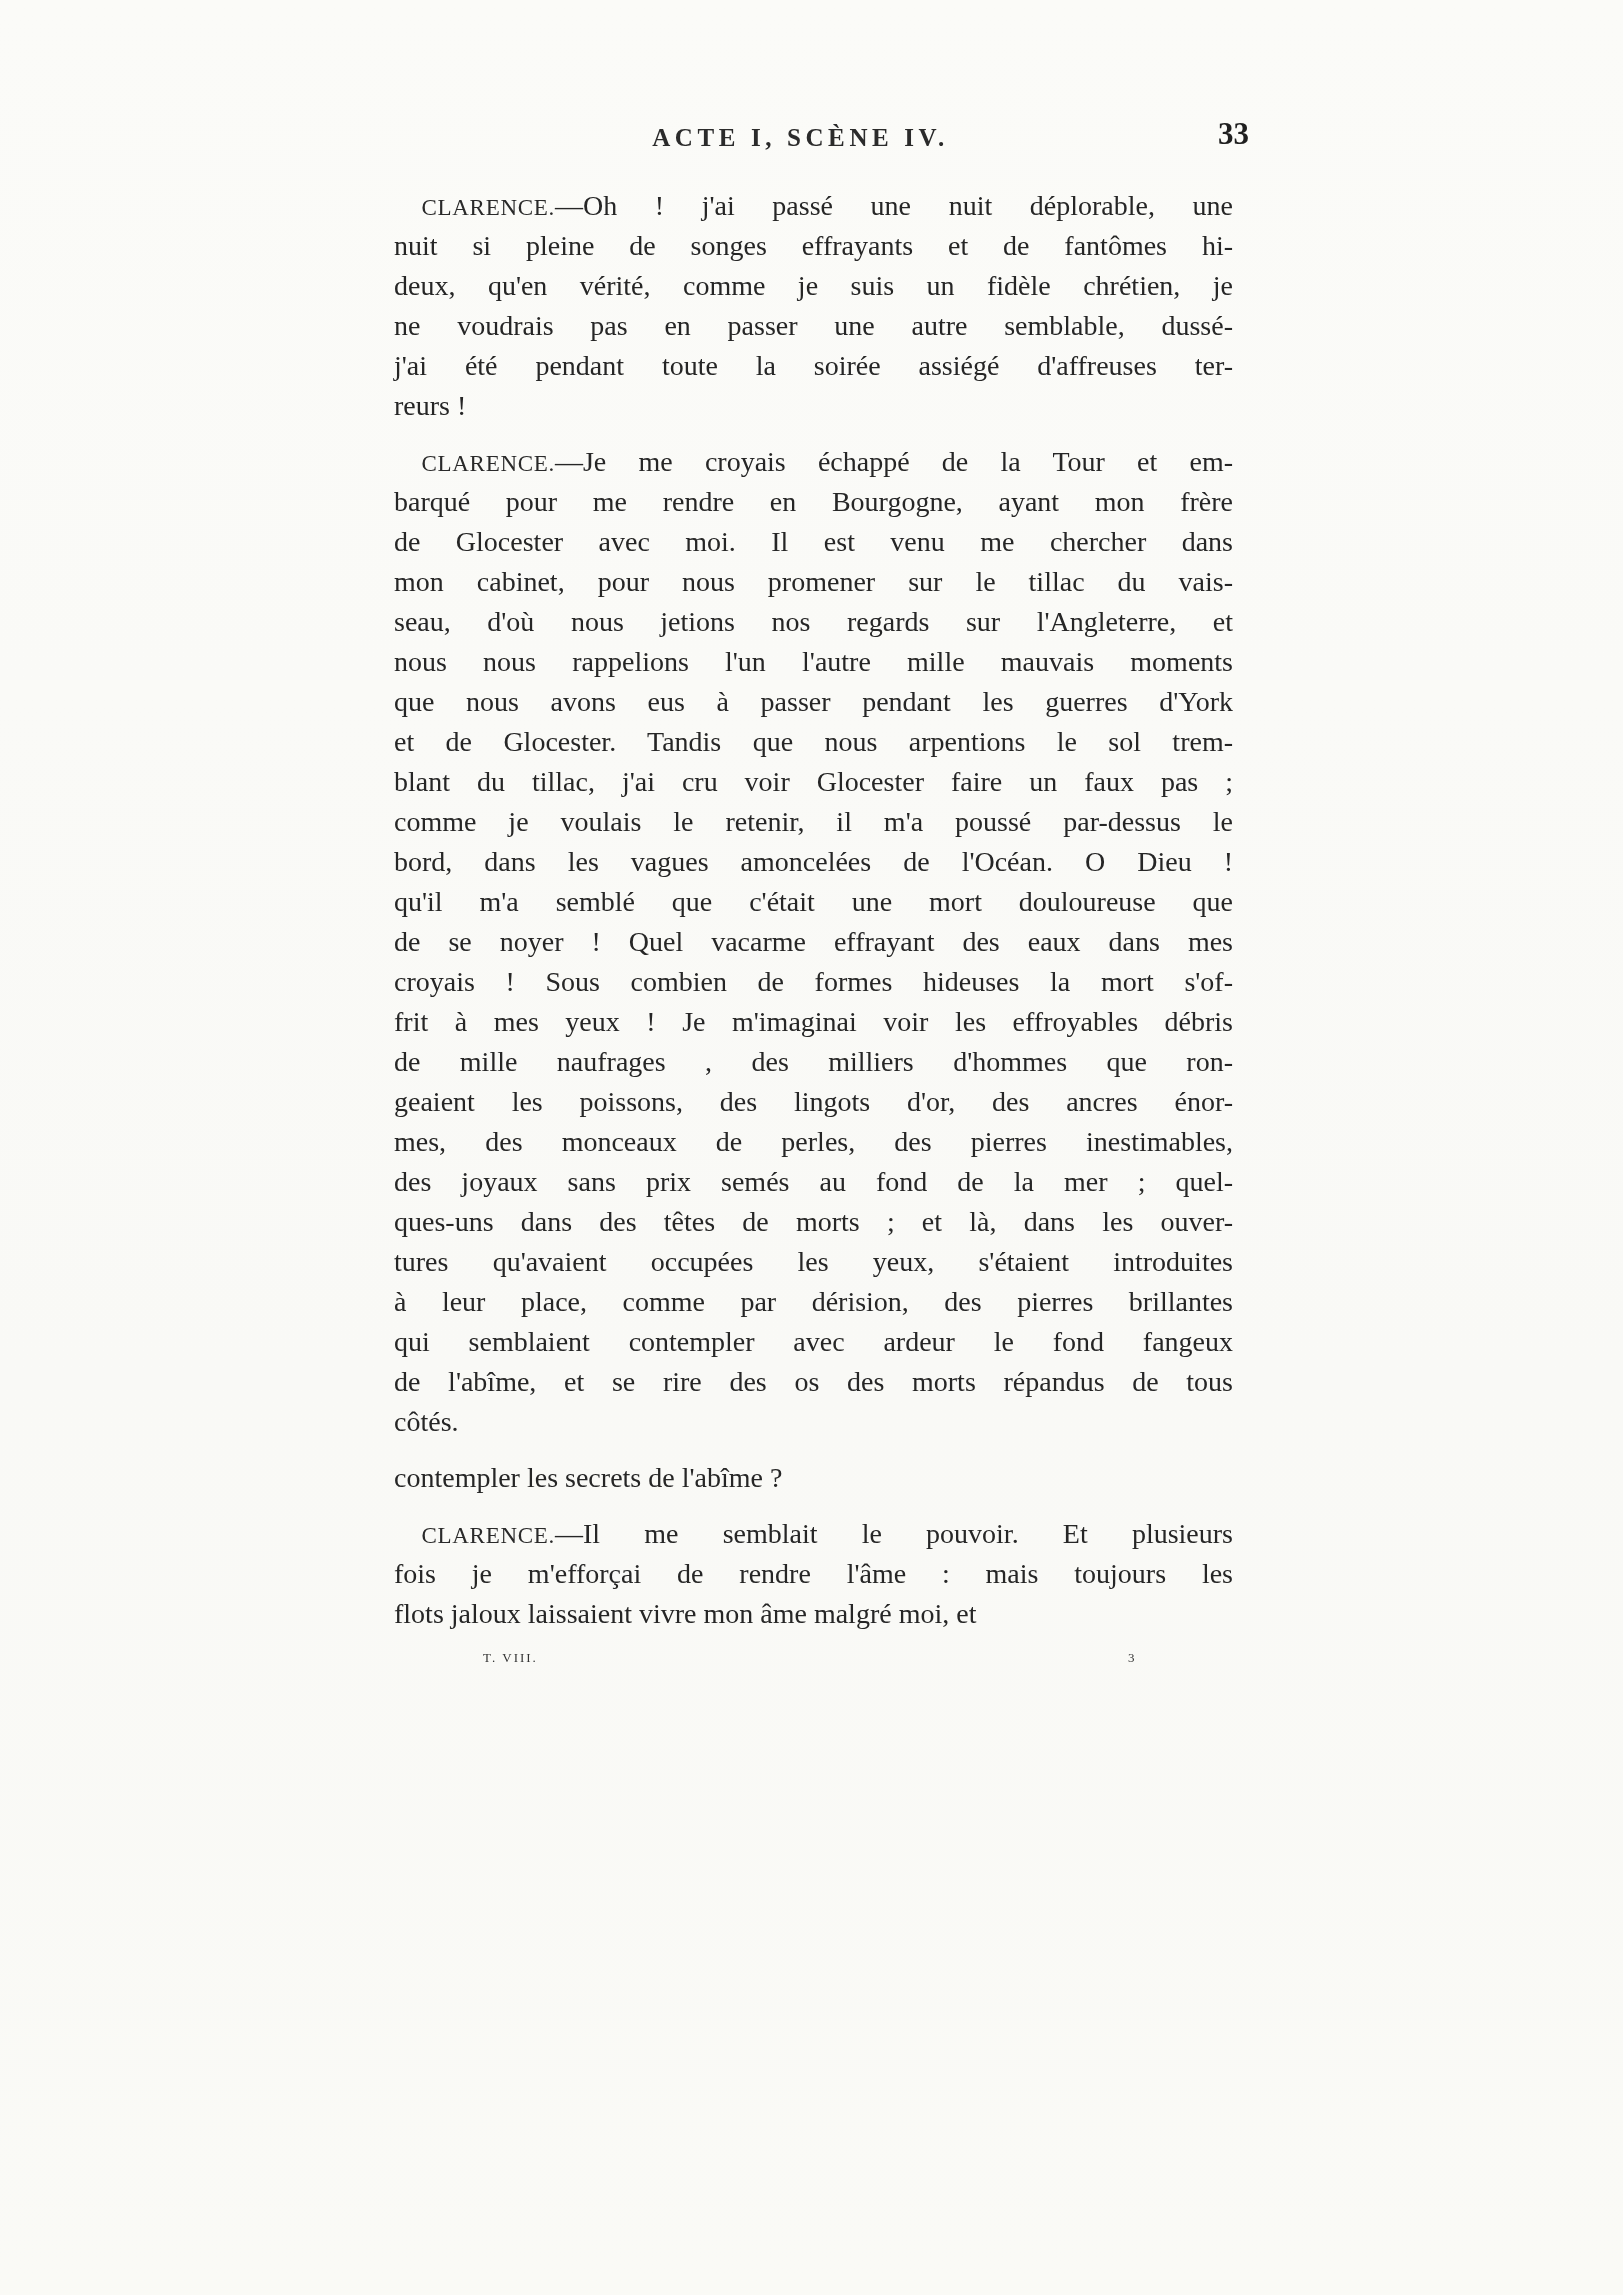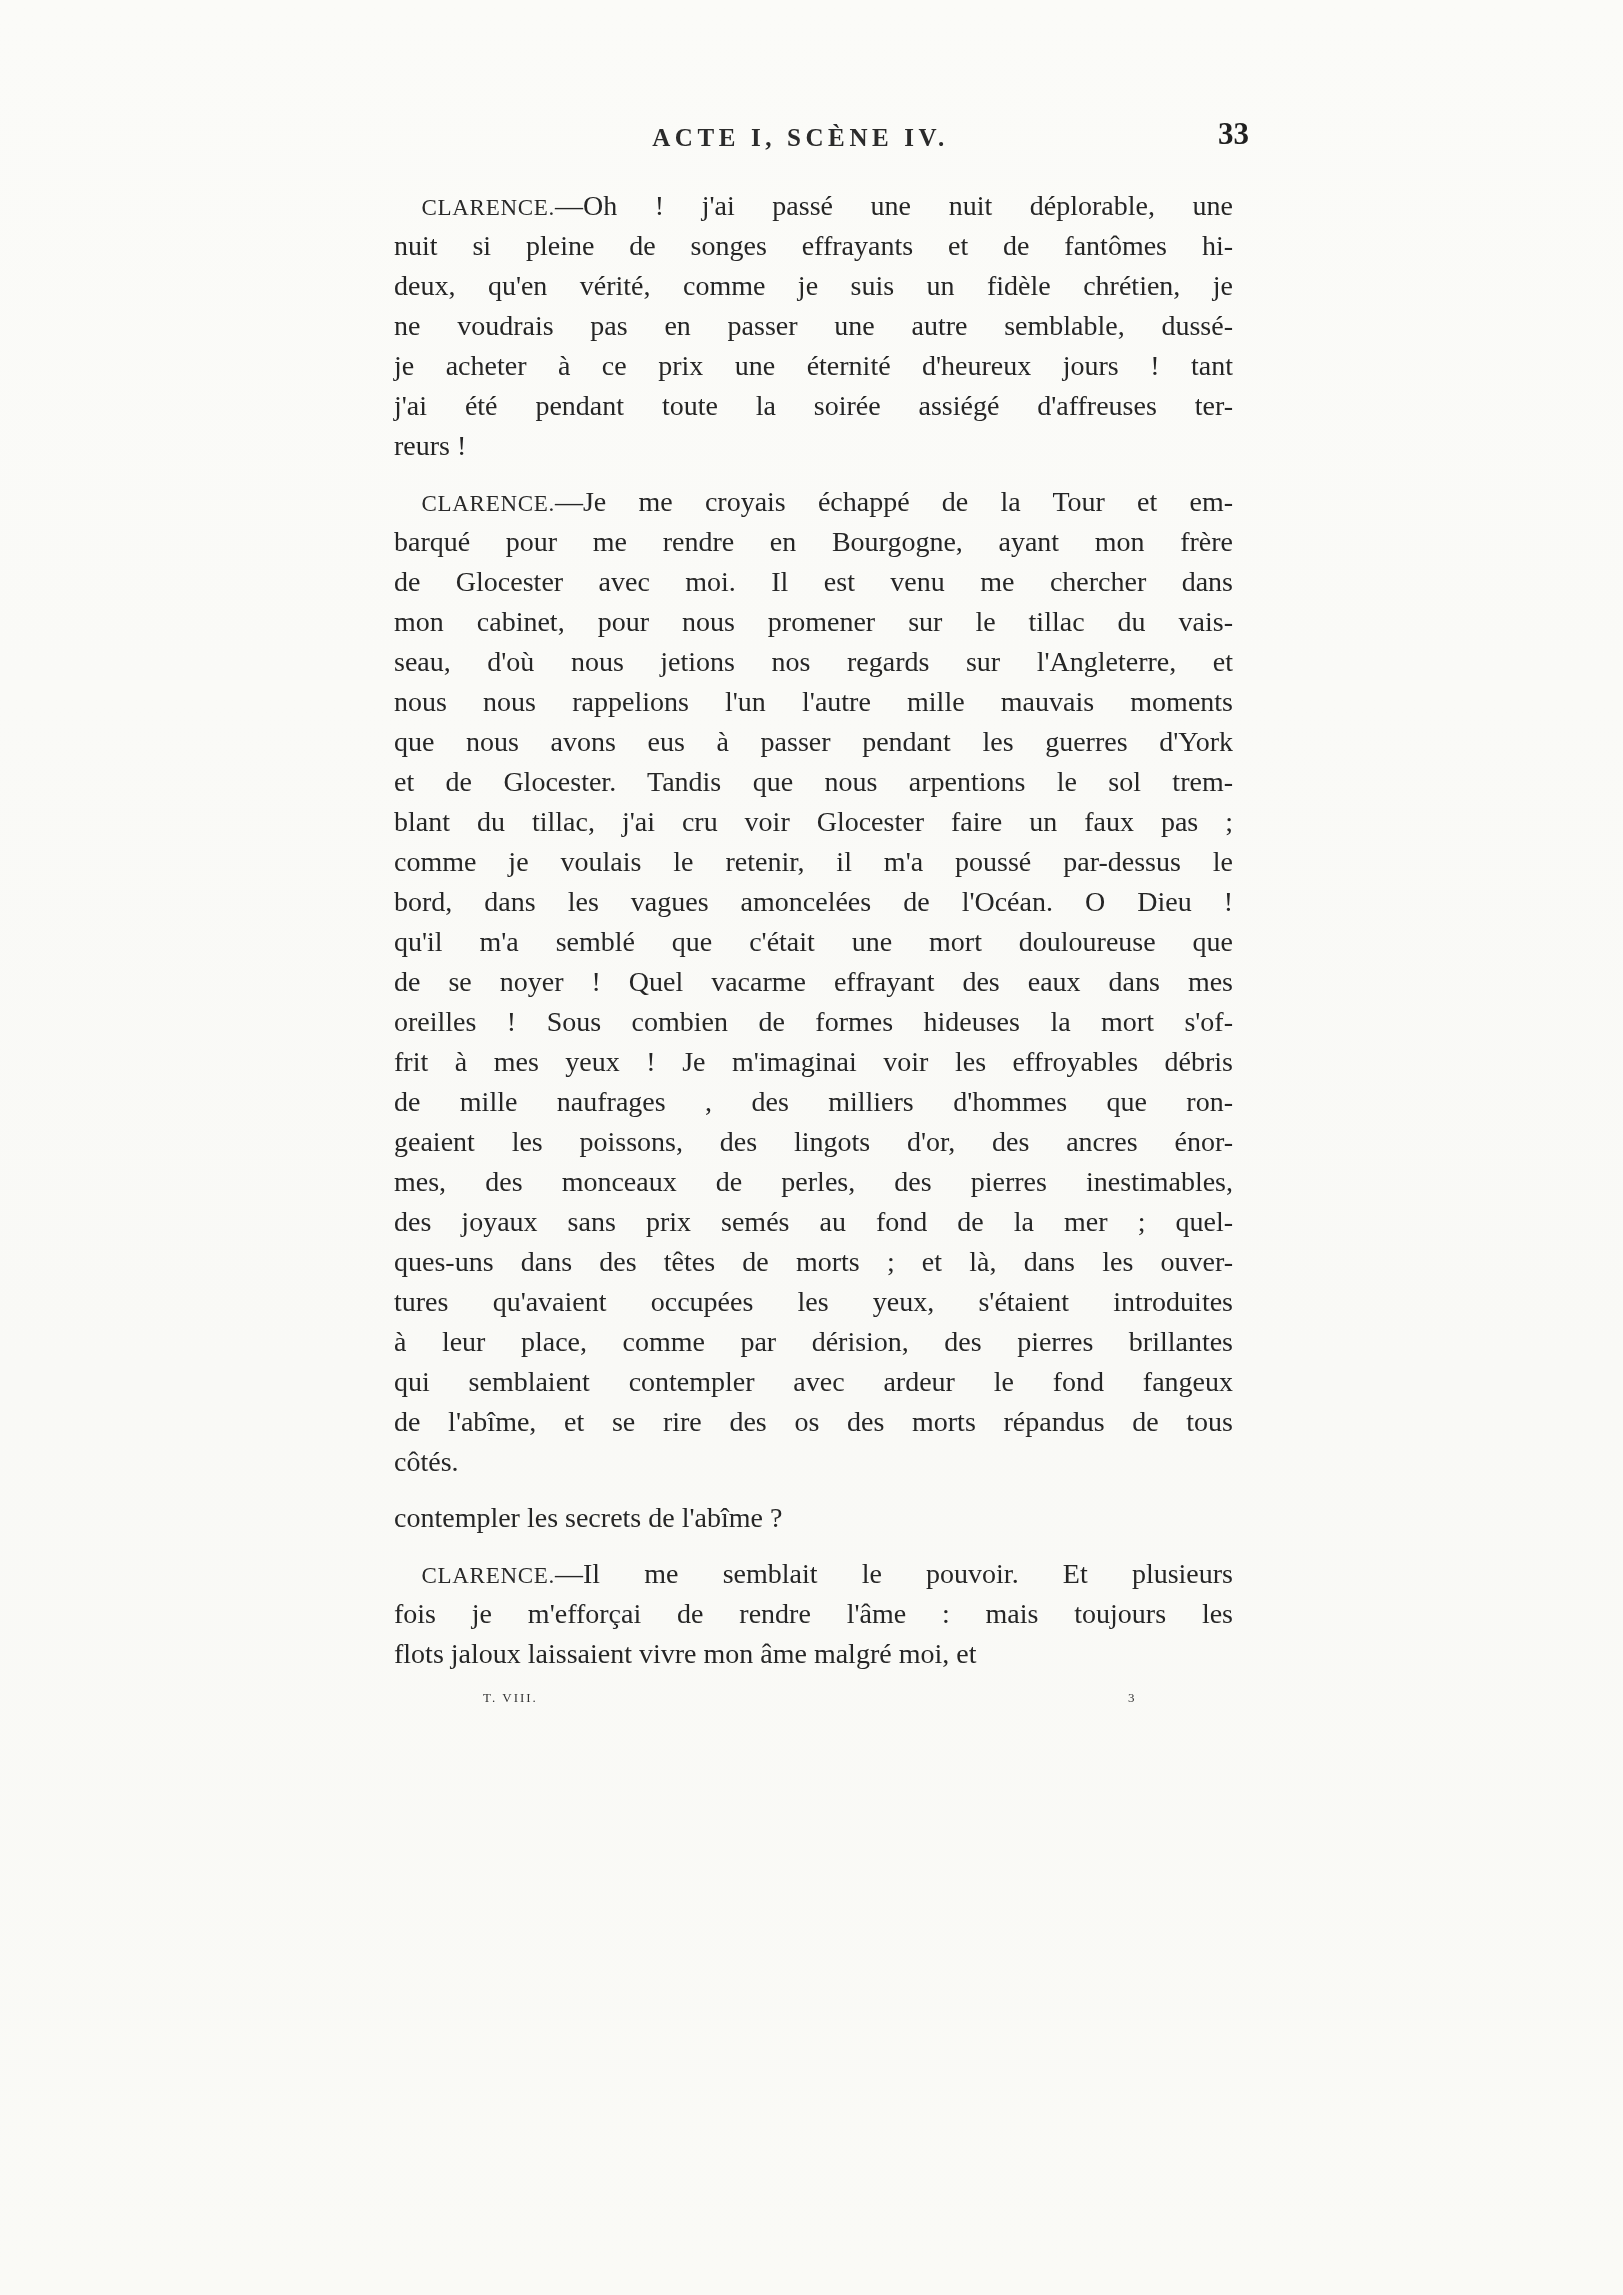--- a/index.html
+++ b/index.html
@@ -104,39 +104,38 @@
       <div class="header-title">ACTE I, SCÈNE IV.</div>
       <div class="page-number">33</div>
     </div>
 
     <div class="body-text" id="text-body">
         <div class="paragraph">
           <div class="line first"><span class="speaker">CLARENCE.</span>—Oh ! j'ai passé une nuit déplorable, une</div>
           <div class="line">nuit si pleine de songes effrayants et de fantômes hi-</div>
           <div class="line">deux, qu'en vérité, comme je suis un fidèle chrétien, je</div>
           <div class="line">ne voudrais pas en passer une autre semblable, dussé-</div>
-          <div class="line">je acheter à ce prix une éternité d'heureux jours ! tant</div>
           <div class="line">j'ai été pendant toute la soirée assiégé d'affreuses ter-</div>
           <div class="line last">reurs !</div>
         </div>
         <div class="paragraph">
           <div class="line first"><span class="speaker">CLARENCE.</span>—Je me croyais échappé de la Tour et em-</div>
           <div class="line">barqué pour me rendre en Bourgogne, ayant mon frère</div>
           <div class="line">de Glocester avec moi. Il est venu me chercher dans</div>
           <div class="line">mon cabinet, pour nous promener sur le tillac du vais-</div>
           <div class="line">seau, d'où nous jetions nos regards sur l'Angleterre, et</div>
           <div class="line">nous nous rappelions l'un l'autre mille mauvais moments</div>
           <div class="line">que nous avons eus à passer pendant les guerres d'York</div>
           <div class="line">et de Glocester. Tandis que nous arpentions le sol trem-</div>
           <div class="line">blant du tillac, j'ai cru voir Glocester faire un faux pas ;</div>
           <div class="line">comme je voulais le retenir, il m'a poussé par-dessus le</div>
           <div class="line">bord, dans les vagues amoncelées de l'Océan. O Dieu !</div>
           <div class="line">qu'il m'a semblé que c'était une mort douloureuse que</div>
           <div class="line">de se noyer ! Quel vacarme effrayant des eaux dans mes</div>
-          <div class="line">oreilles ! Sous combien de formes hideuses la mort s'of-</div>
+          <div class="line">croyais ! Sous combien de formes hideuses la mort s'of-</div>
           <div class="line">frit à mes yeux ! Je m'imaginai voir les effroyables débris</div>
           <div class="line">de mille naufrages , des milliers d'hommes que ron-</div>
           <div class="line">geaient les poissons, des lingots d'or, des ancres énor-</div>
           <div class="line">mes, des monceaux de perles, des pierres inestimables,</div>
           <div class="line">des joyaux sans prix semés au fond de la mer ; quel-</div>
           <div class="line">ques-uns dans des têtes de morts ; et là, dans les ouver-</div>
           <div class="line">tures qu'avaient occupées les yeux, s'étaient introduites</div>
           <div class="line">à leur place, comme par dérision, des pierres brillantes</div>
           <div class="line">qui semblaient contempler avec ardeur le fond fangeux</div>
           <div class="line">de l'abîme, et se rire des os des morts répandus de tous</div>

